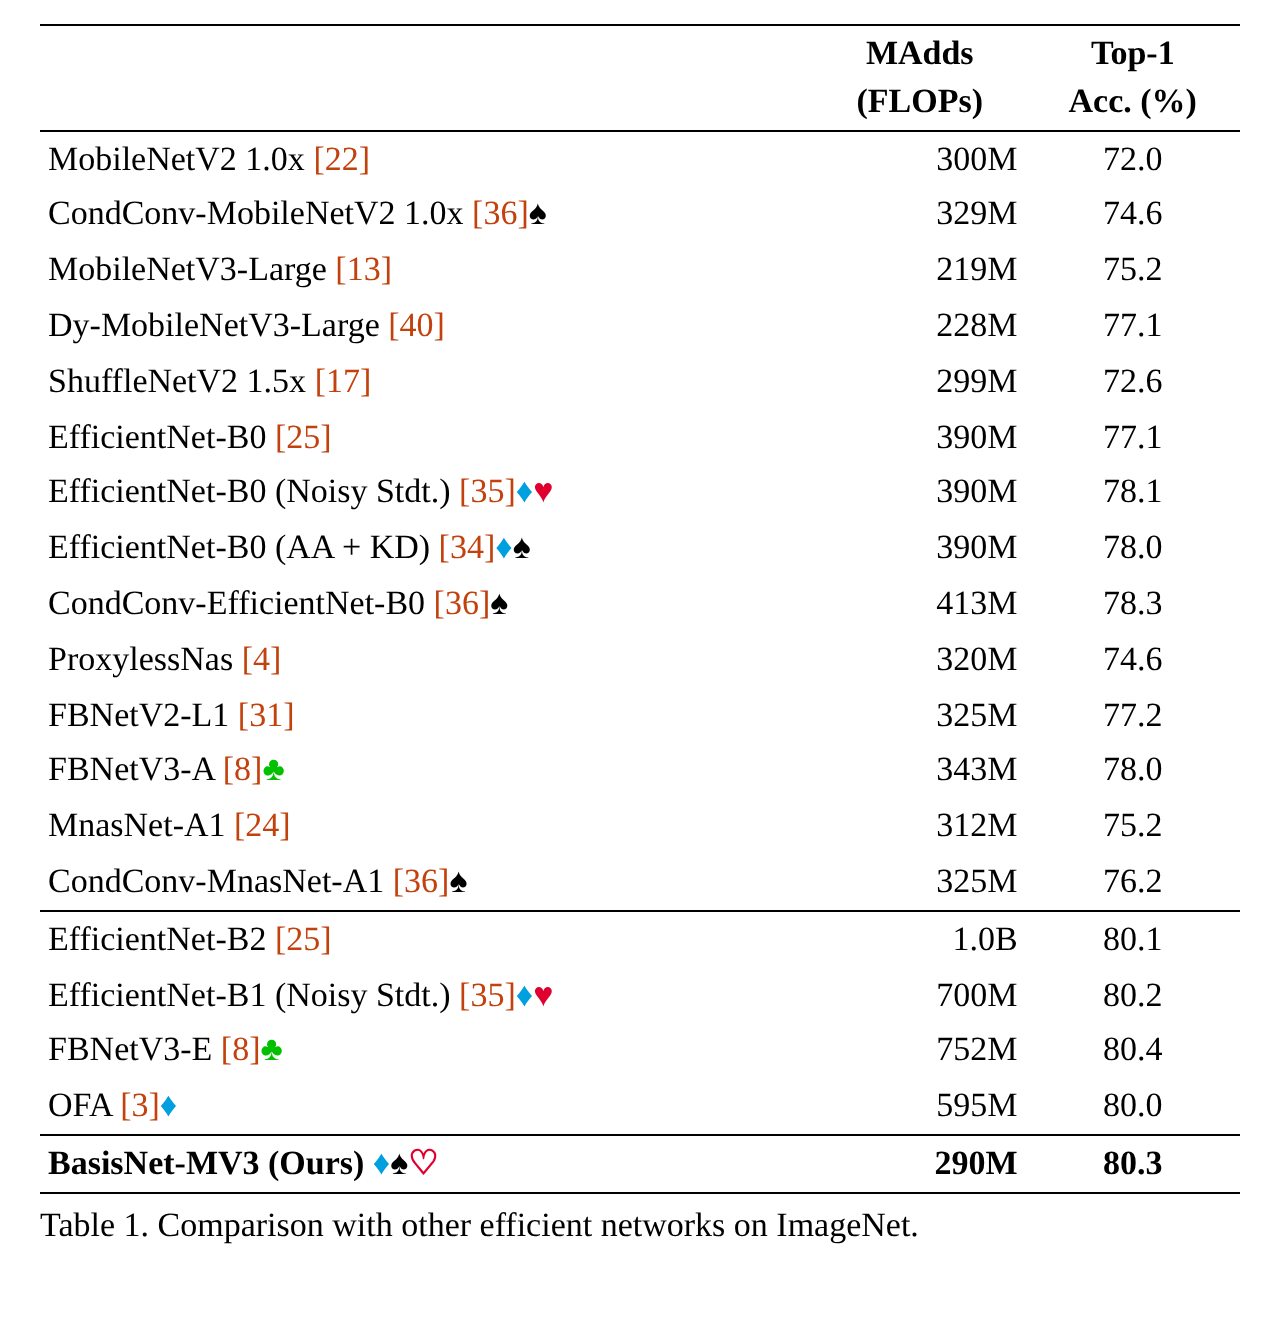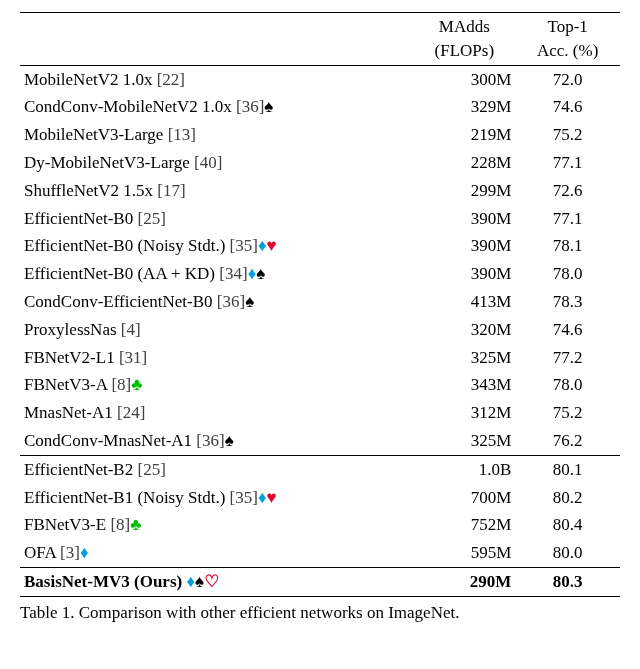--- a/index.html
+++ b/index.html
@@ -18,21 +18,21 @@
     table {
       border-collapse: collapse;
       width: 100%;
     }
     th, td {
       padding: 2px 4px;
       vertical-align: top;
       line-height: 1.4;
     }
     th {
-      font-weight: normal;
+      font-weight: bold;
       text-align: center;
     }
     th.left {
       text-align: left;
     }
     td.name {
       text-align: left;
       white-space: nowrap;
     }
     td.madds {
@@ -43,21 +43,21 @@
       text-align: center;
       white-space: nowrap;
     }
     .hr-top {
       border-top: 1.5px solid #000;
     }
     .hr-thin {
       border-top: 1px solid #000;
     }
     .cite {
-      color: #404040;
+      color: #c2410c;
     }
     .diamond {
       color: #00a0e0;
     }
     .spade {
       color: #000;
     }
     .club {
       color: #00c000;
     }

